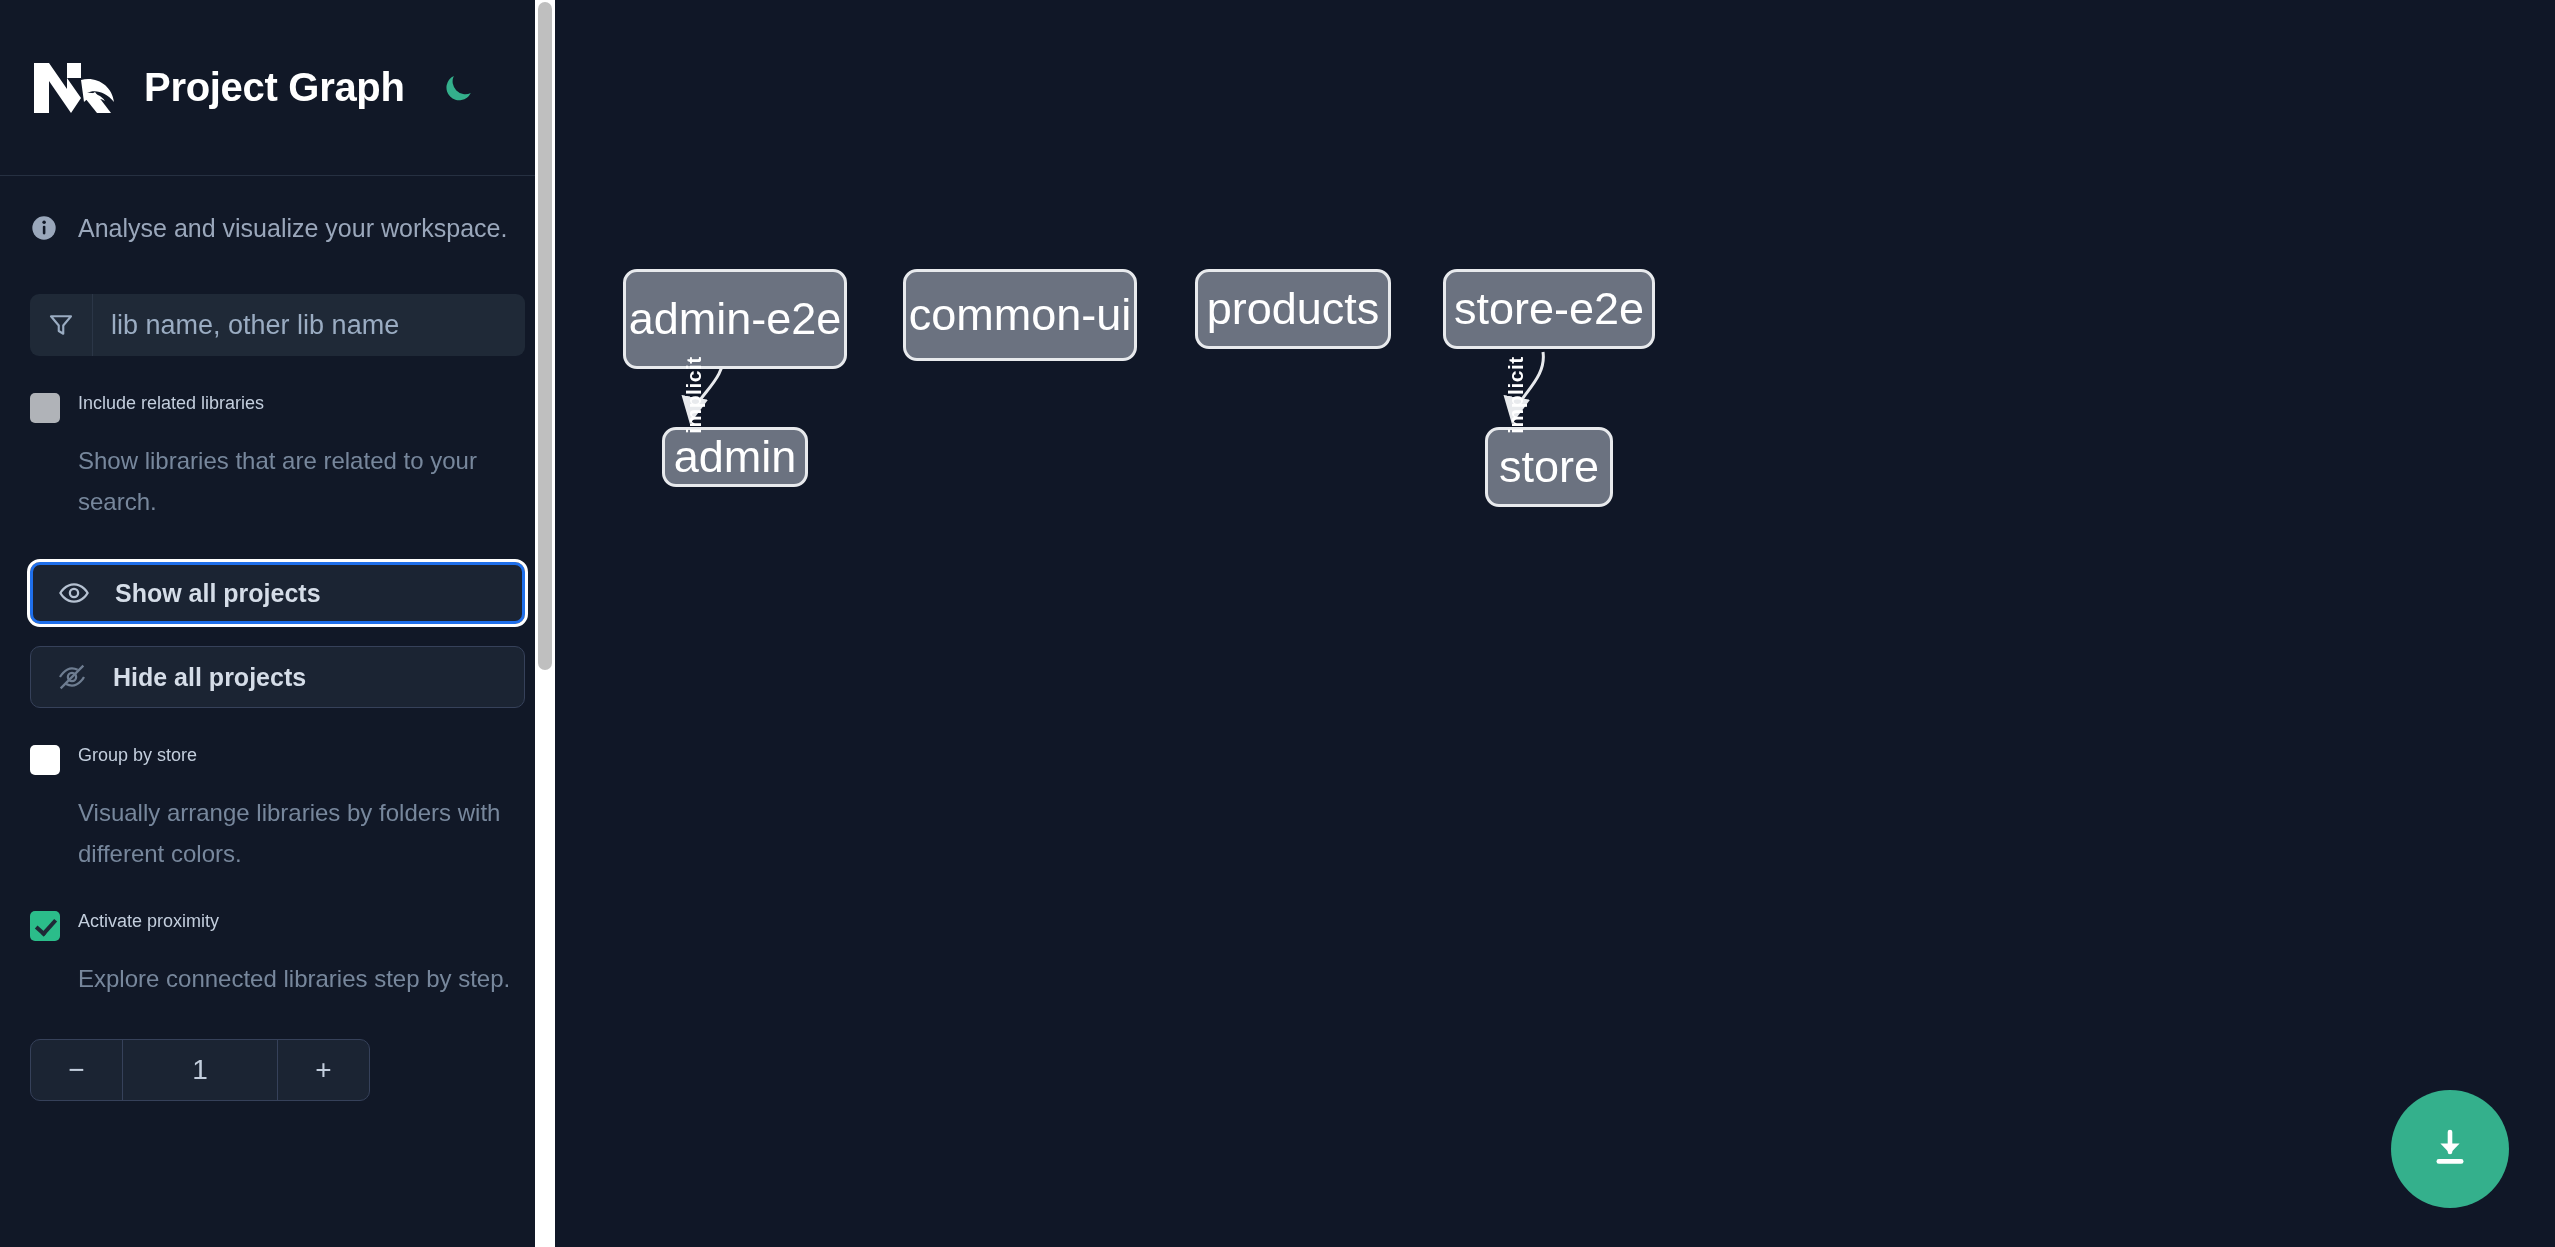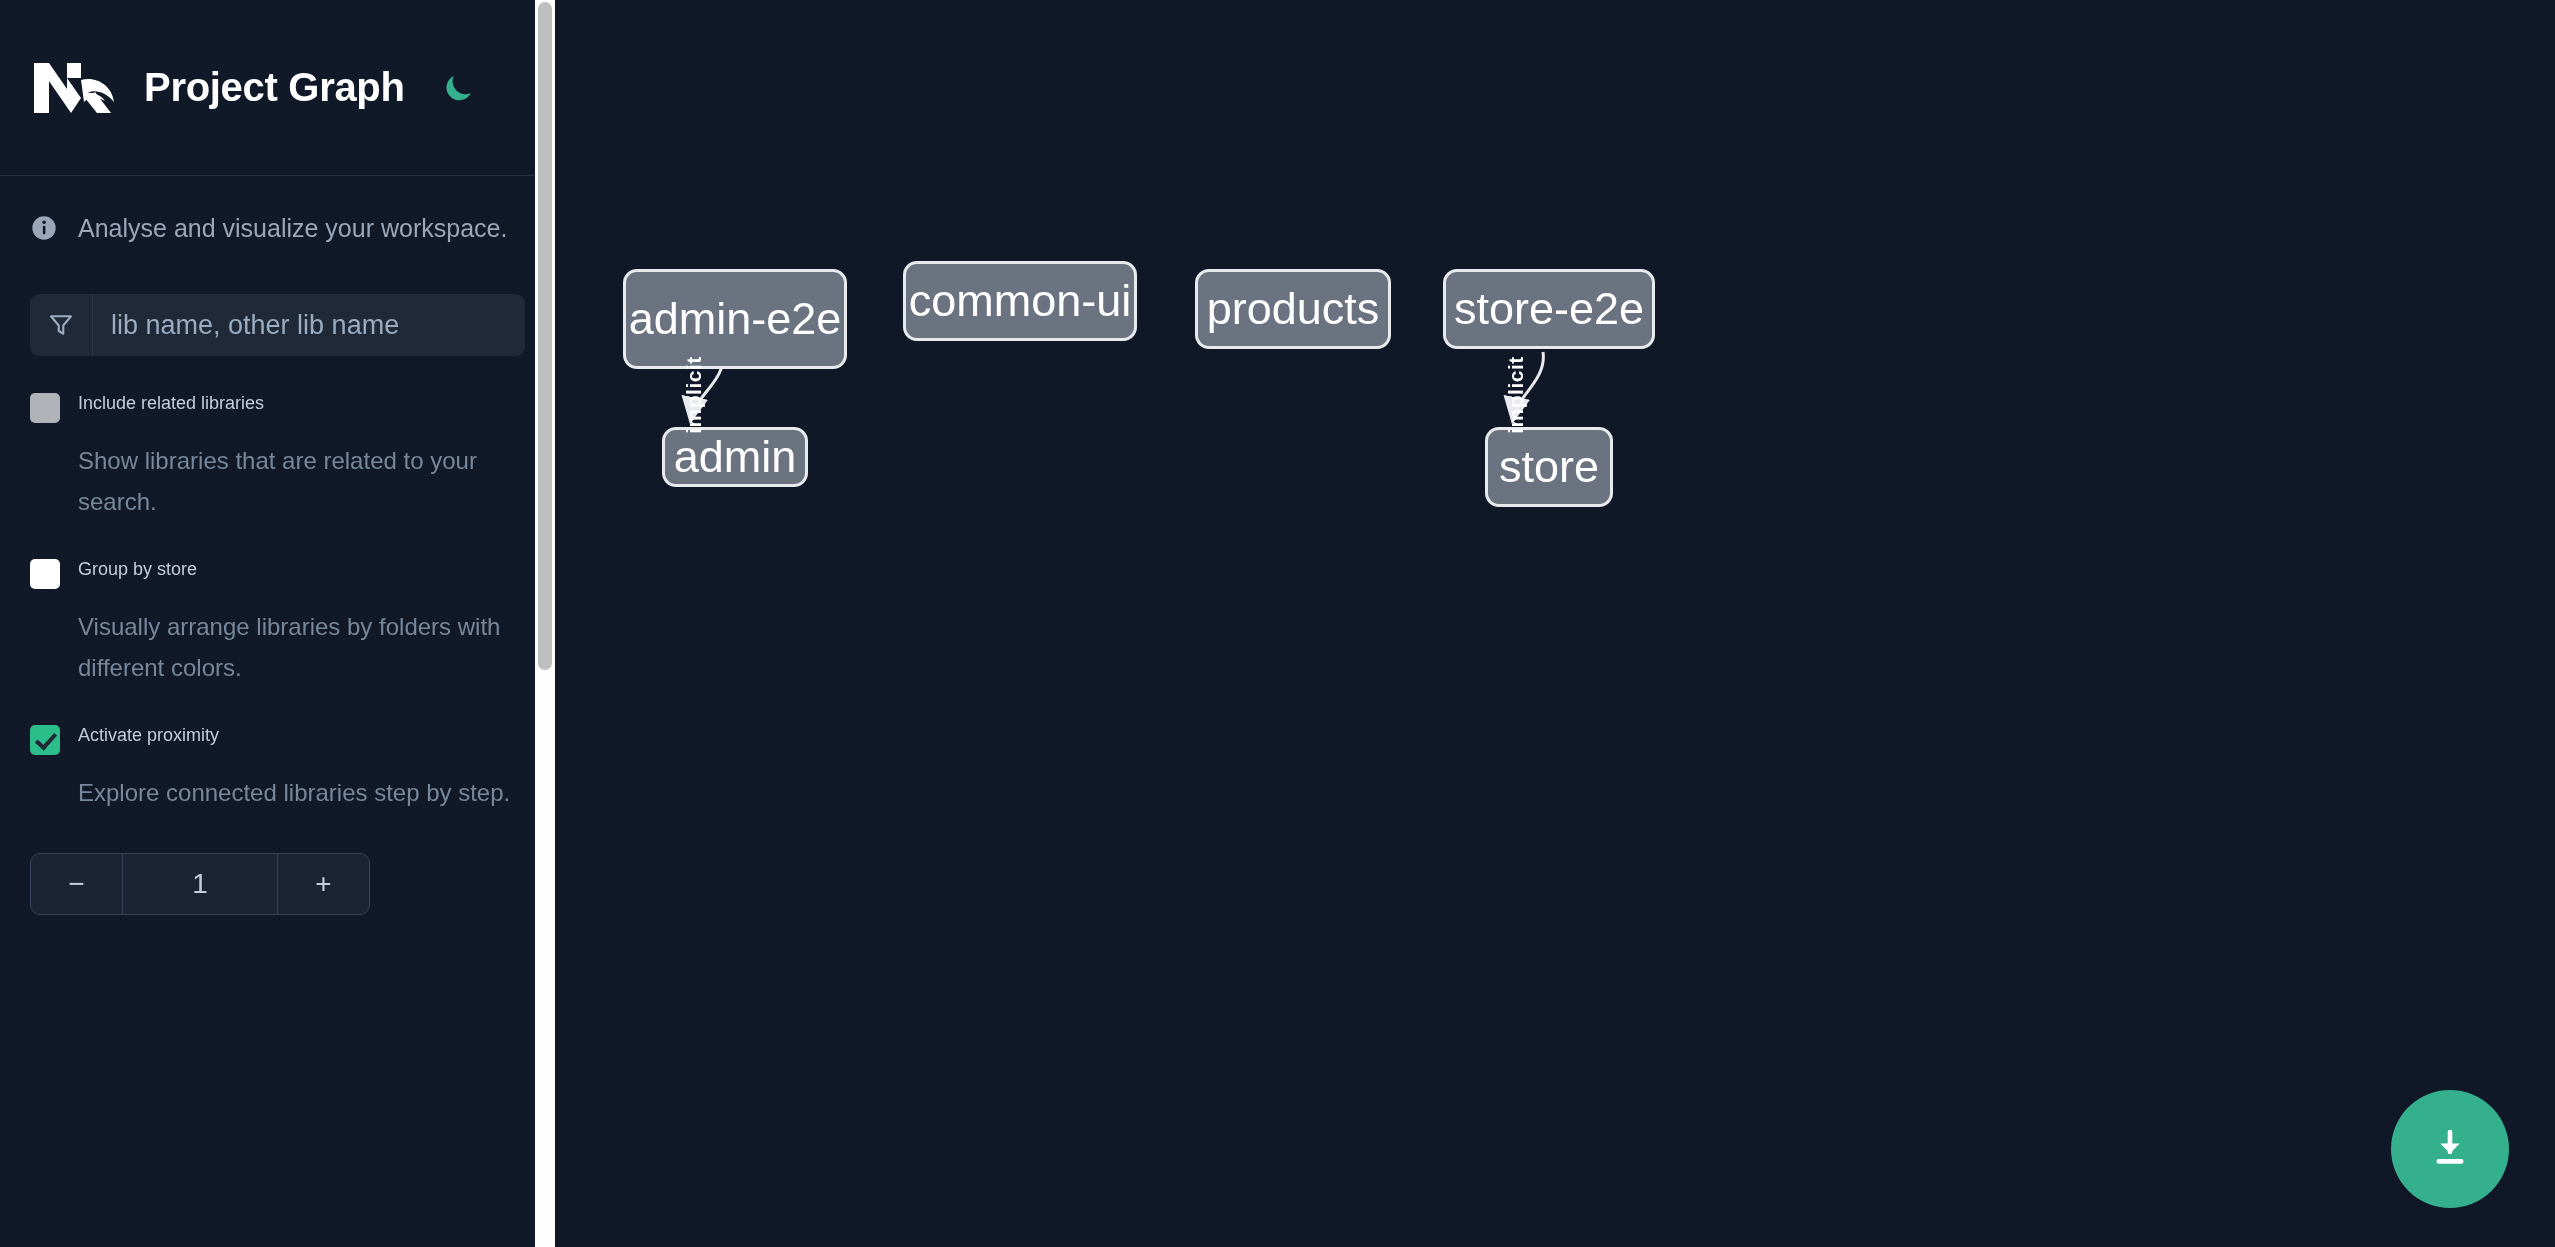--- a/index.html
+++ b/index.html
@@ -319,20 +319,41 @@
       </div>
 
       <div class="check-group">
         <div class="cb disabled"></div>
         <div class="cb-texts">
           <div class="cb-title">Include related libraries</div>
           <div class="cb-desc">Show libraries that are related to your search.</div>
         </div>
       </div>
 
+      <div class="btn-stack">
+        <button class="act-btn focused">
+          <span class="bicon">
+            <svg width="32" height="32" viewBox="0 0 24 24">
+              <path d="M1.8 12S5.3 5.5 12 5.5 22.2 12 22.2 12 18.7 18.5 12 18.5 1.8 12 1.8 12z" fill="none" stroke="#b6c2d2" stroke-width="1.7"></path>
+              <circle cx="12" cy="12" r="3.1" fill="none" stroke="#b6c2d2" stroke-width="1.7"></circle>
+            </svg>
+          </span>
+          <span>Show all projects</span>
+        </button>
+        <button class="act-btn">
+          <span class="bicon">
+            <svg width="32" height="32" viewBox="0 0 24 24">
+              <path d="M3 12s3.5-6.5 9-6.5c1.6 0 3 .45 4.2 1.1M21 12s-3.5 6.5-9 6.5c-1.7 0-3.2-.5-4.4-1.2" fill="none" stroke="#6e7d91" stroke-width="1.7"></path>
+              <circle cx="12" cy="12" r="3.1" fill="none" stroke="#6e7d91" stroke-width="1.7"></circle>
+              <line x1="3.5" y1="20.5" x2="20.5" y2="3.5" stroke="#6e7d91" stroke-width="1.7"></line>
+            </svg>
+          </span>
+          <span>Hide all projects</span>
+        </button>
+      </div>
 
       <div class="check-group">
         <div class="cb unchecked"></div>
         <div class="cb-texts">
           <div class="cb-title">Group by store</div>
           <div class="cb-desc">Visually arrange libraries by folders with different colors.</div>
         </div>
       </div>
 
       <div class="check-group">
@@ -364,21 +385,21 @@
           <path d="M0,0 L9,4.5 L0,9 z" fill="#e8eaed"></path>
         </marker>
       </defs>
       <path d="M168,352 C172,380 140,396 136,418" fill="none" stroke="#e8eaed" stroke-width="3" marker-end="url(#arrow)"></path>
       <path d="M988,352 C992,380 962,396 958,418" fill="none" stroke="#e8eaed" stroke-width="3" marker-end="url(#arrow)"></path>
     </svg>
 
     <div class="gnode" style="left:68px;  top:269px; width:224px; height:100px;">
       <span>admin-e2e</span>
     </div>
-    <div class="gnode" style="left:348px; top:261px; width:234px; height:80px;">
+    <div class="gnode" style="left:348px; top:269px; width:234px; height:92px;">
       <span>common-ui</span>
     </div>
     <div class="gnode" style="left:640px; top:269px; width:196px; height:80px;">
       <span>products</span>
     </div>
     <div class="gnode" style="left:888px; top:269px; width:212px; height:80px;">
       <span>store-e2e</span>
     </div>
     <div class="gnode" style="left:107px; top:427px; width:146px; height:60px;">
       <span>admin</span>

